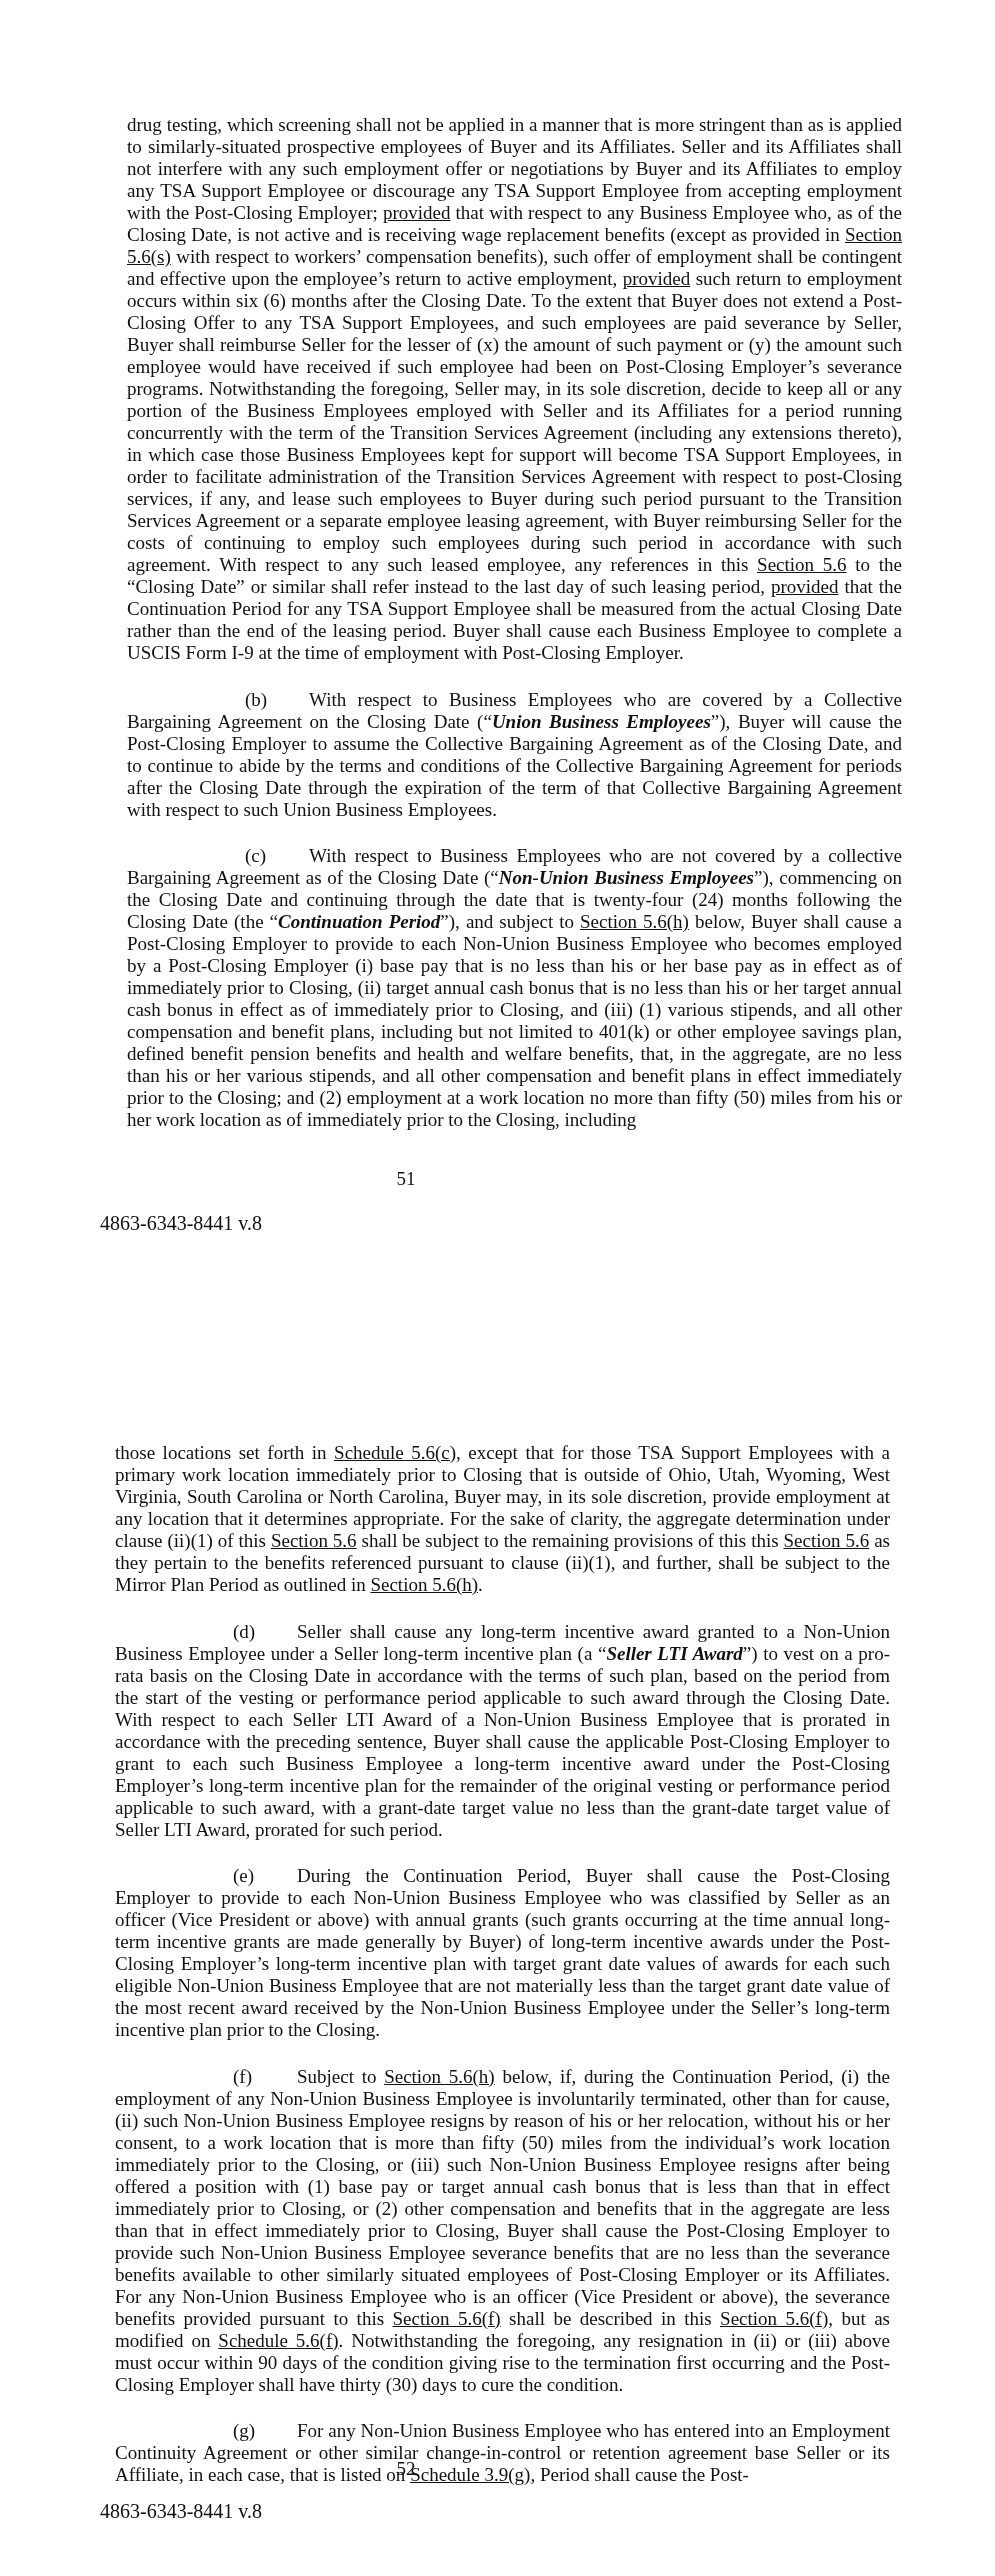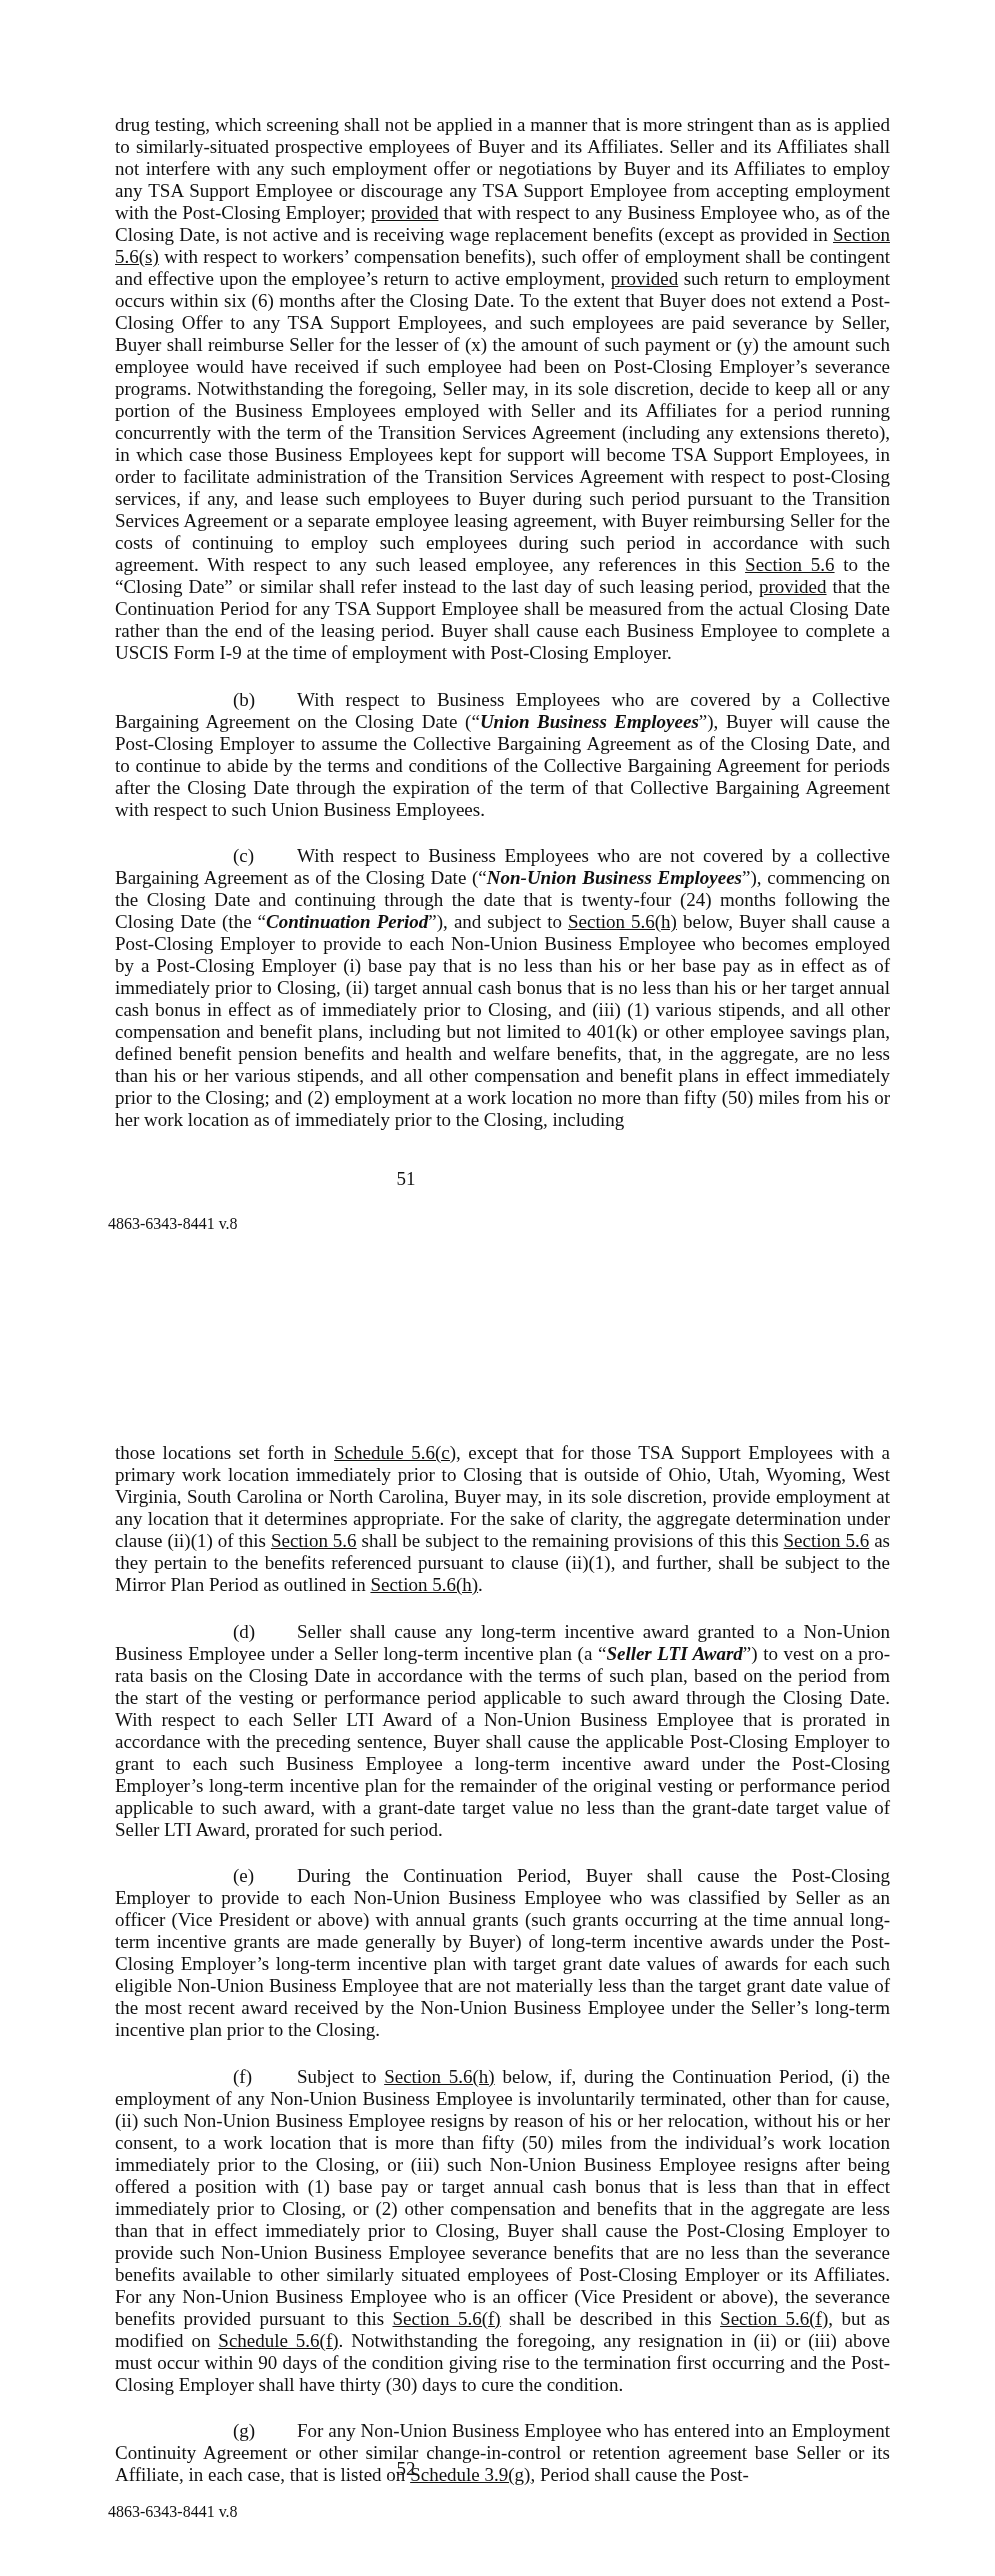--- a/index.html
+++ b/index.html
@@ -16,21 +16,21 @@
     font-family: "Liberation Serif", "DejaVu Serif", serif;
   }
   .page-body {
     position: absolute;
     left: 115px;
     width: 775px;
     font-size: 19px;
     line-height: 22px;
     text-align: justify;
   }
-  #p1-body { top: 114px; }
+  #p1-body { top: 114px; margin-left: 12px; }
   #p2-body { top: 1402px; margin-top: 40px; }
   .para { margin: 0; }
   .para + .para { margin-top: 24.5px; }
   .para.indent { text-indent: 118px; }
   .plabel {
     display: inline-block;
     width: 64px;
     text-indent: 0;
   }
   .u { text-decoration: underline; }
@@ -40,22 +40,22 @@
     left: 0;
     width: 812px;
     text-align: center;
     font-size: 19px;
     line-height: 22px;
   }
   #p1-num { top: 1168px; }
   #p2-num { top: 2458px; }
   .docfooter {
     position: absolute;
-    left: 108px;
-    font-size: 16px;
+    left: 100px;
+    font-size: 20px;
     line-height: 17px;
   }
   #p1-footer { top: 1215px; }
   #p2-footer { top: 2503px; }
 </style>
 </head>
 <body>
 
 <div class="doc">
   <section>

